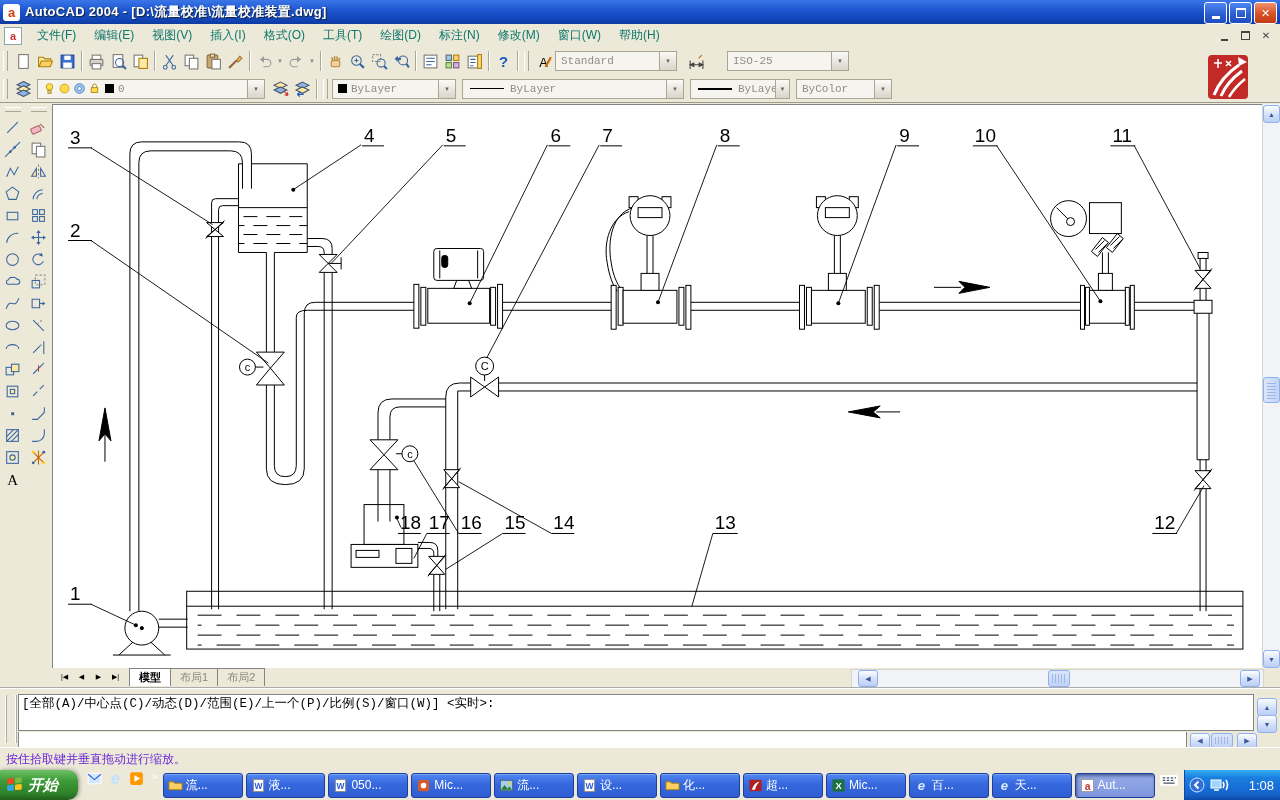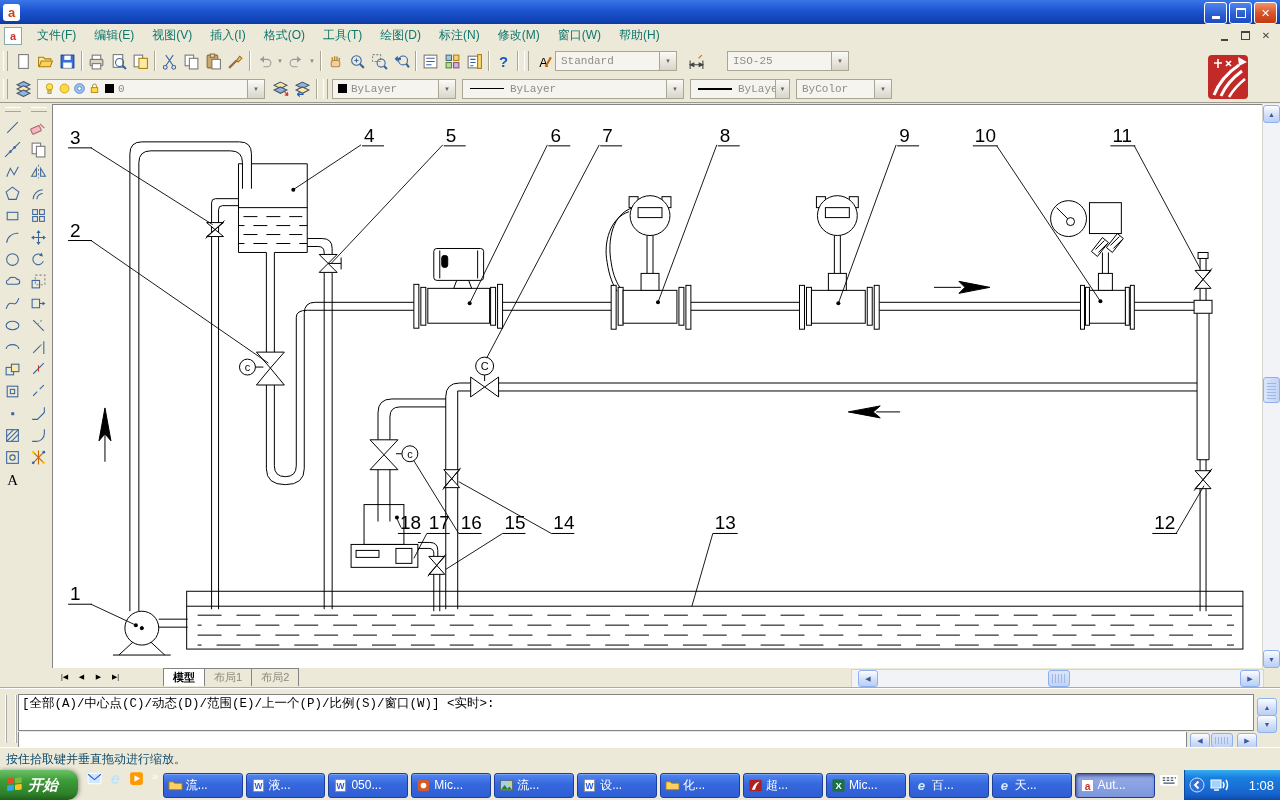--- a/index.html
+++ b/index.html
@@ -70,21 +70,21 @@
   .tab.active{background:#fff;color:#000;font-weight:bold;}
   
   .cmdwin{left:0;top:687px;width:1280px;height:60px;background:#ece9d8;border-top:2px groove #fff;}
   .cmd-grab{left:5px;top:6px;width:8px;height:48px;border-left:2px ridge #fff;border-right:2px ridge #fff;}
   .cmd-hist{left:18px;top:5px;width:1236px;height:37px;background:#fff;border:1px solid #848484;
     font-family:"Liberation Mono","DejaVu Sans Mono",monospace;font-size:12.5px;color:#000;
     padding:1px 3px;box-sizing:border-box;line-height:17px;white-space:pre;overflow:hidden;}
   .cmd-input{left:18px;top:43px;width:1167px;height:15px;background:#fff;border:1px solid #848484;border-top:none;}
   
   .statusbar{left:0;top:747px;width:1280px;height:23px;background:#ece9d8;display:flex;align-items:center;
-    font-size:12px;color:#0c4a6e;padding-left:6px;box-sizing:border-box;border-top:1px solid #fff;}
+    font-size:12px;color:#6d28d9;padding-left:6px;box-sizing:border-box;border-top:1px solid #fff;}
   
   .taskbar{left:0;top:770px;width:1280px;height:30px;display:flex;align-items:flex-start;
     background:linear-gradient(180deg,#4a8cf5 0%,#2a62de 10%,#2458d2 80%,#16destroy 100%,#16359b 100%);}
   .startbtn{height:30px;width:78px;flex:none;display:flex;align-items:center;gap:4px;padding-left:6px;box-sizing:border-box;
     background:linear-gradient(180deg,#6cc167 0%,#3d9c38 35%,#2e8029 80%,#1f5e1c 100%);
     border-radius:0 10px 10px 0;box-shadow:1px 0 4px rgba(0,0,0,.4);color:#fff;font-size:15px;font-weight:bold;font-style:italic;}
   .ql{display:flex;align-items:center;gap:4px;margin:0 4px 0 8px;flex:none;}
   .qlicon{width:17px;height:17px;}
   .chev{color:#fff;font-size:11px;margin:0 3px;flex:none;}
   .taskbtns{display:flex;flex:1;height:30px;align-items:center;min-width:0;}
@@ -100,20 +100,21 @@
   
   .diagram text{font-family:"Liberation Sans","DejaVu Sans",sans-serif;}
 </style>
 </head>
 <body>
 
 <div class="screen">
 
   <div class="abs titlebar">
     <div class="title-icon">a</div>
+    <div class="title-text">AutoCAD 2004 - [D:\流量校准\流量校准装置.dwg]</div>
     <div class="cap-btns">
       <div class="capbtn">
           <span class="glyph-min"></span>
         </div>
       <div class="capbtn">
           <span class="glyph-rest"></span>
         </div>
       <div class="capbtn close">✕</div>
     </div>
   </div>
@@ -862,21 +863,21 @@
     <div class="sbtn" style="left:0;top:546px;">▼</div>
   </div>
 
   <div class="abs tabrow">
     <div style="width:4px;"></div>
     <div class="navbtn">|◀</div>
     <div class="navbtn">◀</div>
     <div class="navbtn">▶</div>
     <div class="navbtn">▶|</div>
     <div style="width:6px;"></div>
-    <div id="layout-tabs" style="display:flex;margin-left:34px;">
+    <div id="layout-tabs" style="display:flex;">
         <div class="tab active">模型</div>
         <div class="tab">布局1</div>
         <div class="tab">布局2</div>
       </div>
     <div class="abs" style="left:799px;top:1px;width:411px;height:17px;background:#f2f3f7;border:1px solid #d5d5cd;">
       <div class="sbtn" style="left:6px;top:0;width:18px;height:15px;">◀</div>
       <div class="sthumb h" style="left:196px;top:0;width:20px;height:15px;"></div>
       <div class="sbtn" style="left:388px;top:0;width:18px;height:15px;">▶</div>
     </div>
   </div>

